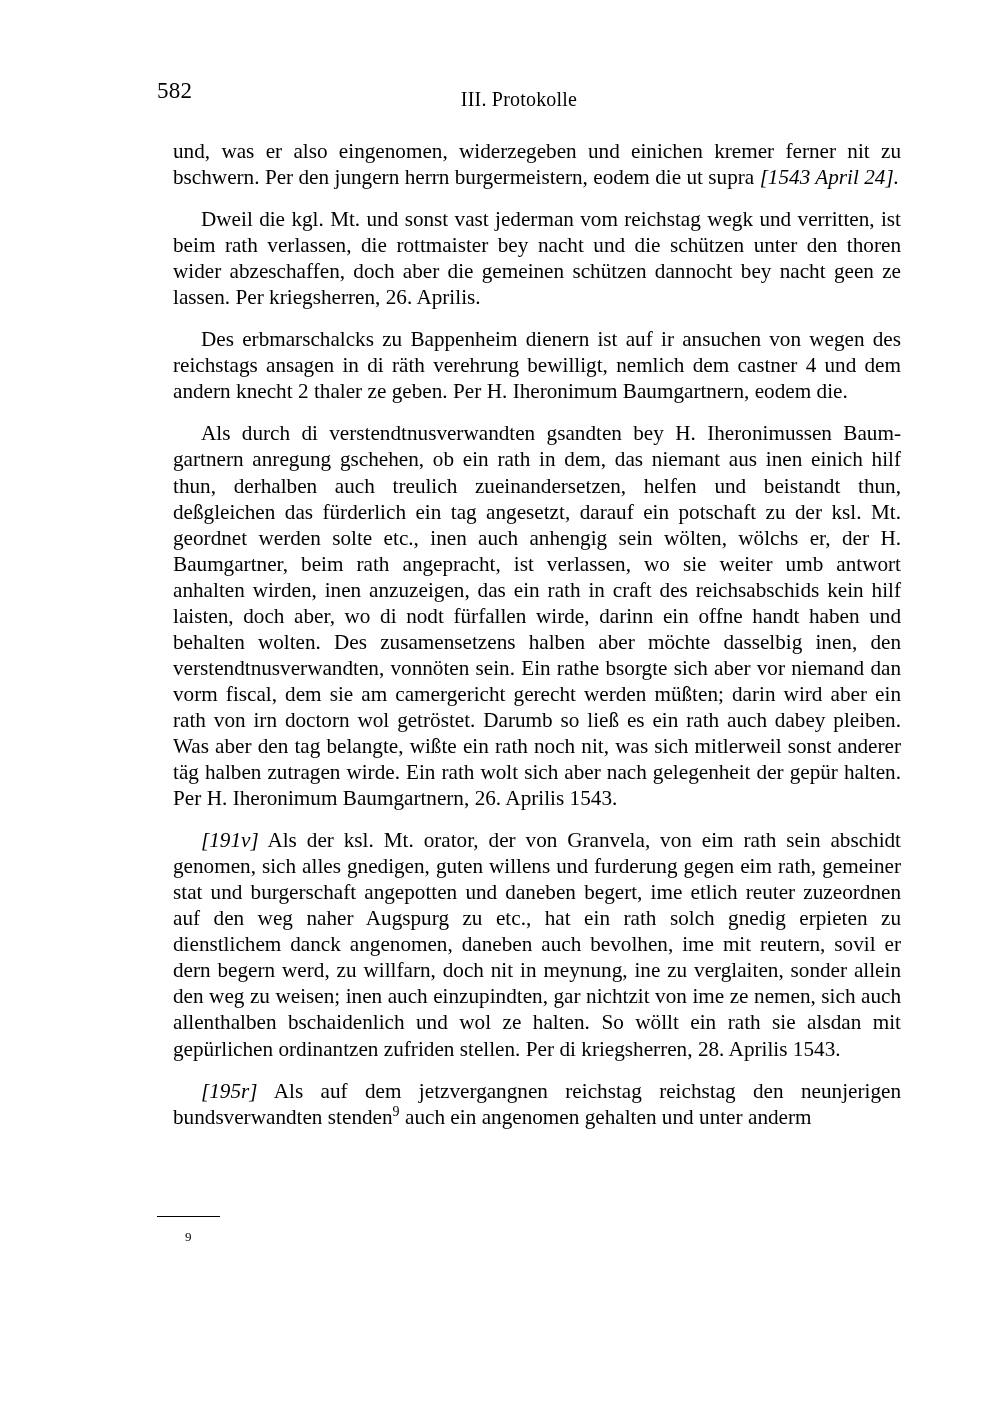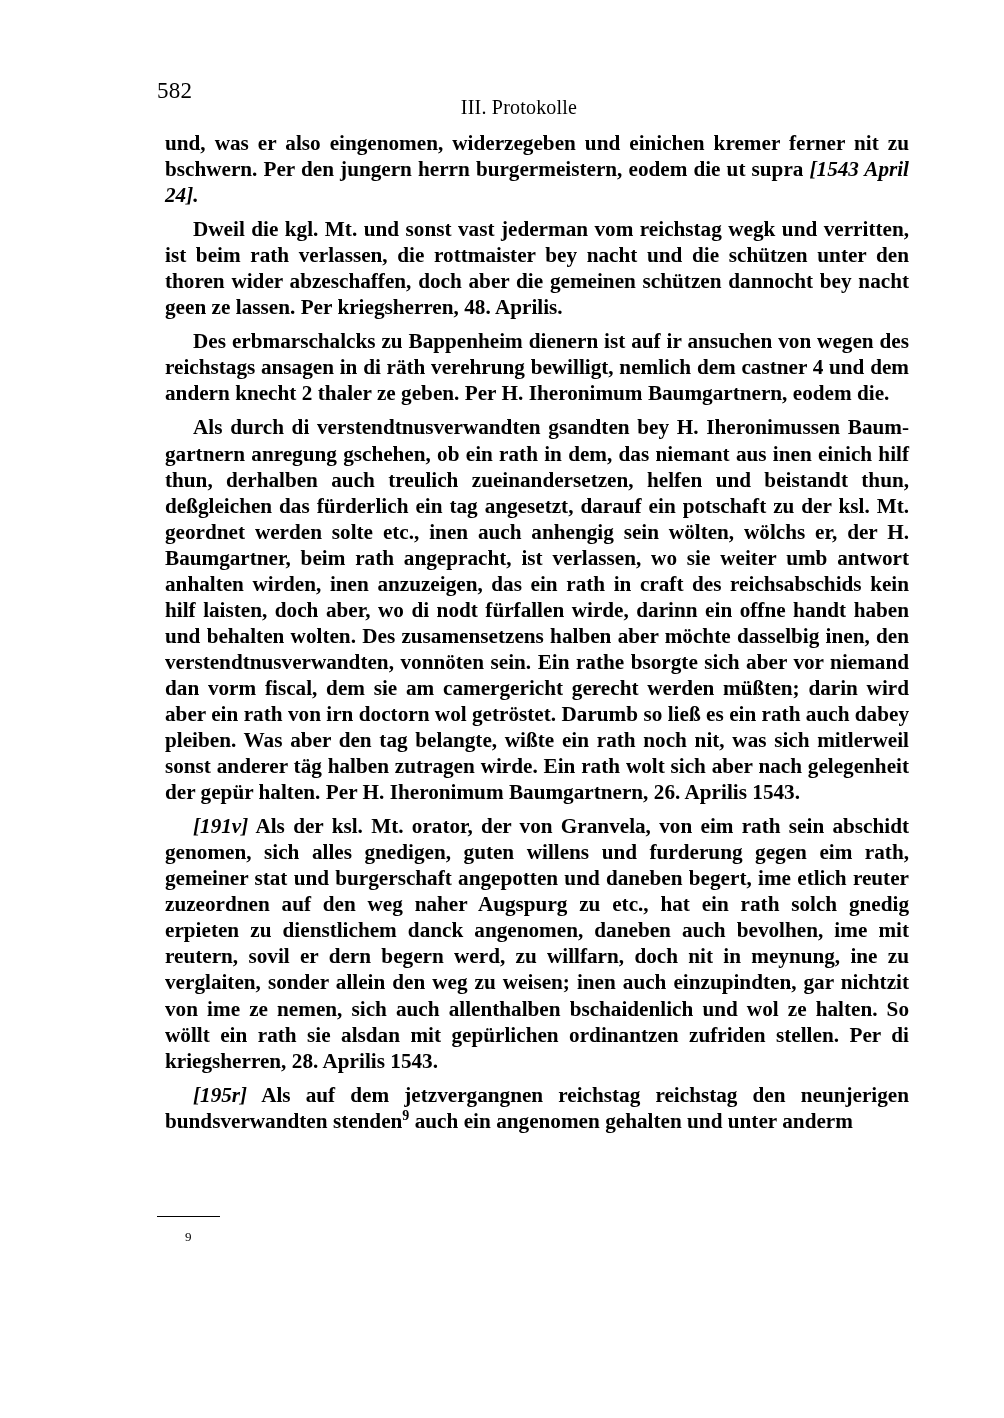--- a/index.html
+++ b/index.html
@@ -34,48 +34,47 @@
     position: absolute;
     left: 0;
     top: 0;
     font-size: 23px;
     line-height: 30px;
     letter-spacing: 0.3px;
   }
   .head-title {
     position: absolute;
     left: 0;
-    top: 16px;
+    top: 8px;
     width: 760px;
     text-align: center;
     font-size: 20px;
     line-height: 30px;
     letter-spacing: 0.2px;
     transform: translateX(-18px);
   }
 
   
   .textblock {
     position: absolute;
     left: 157px;
     top: 122px;
     width: 760px;
   }
 
   p.para {
-    margin: 8px;
+    margin: 16px;
     text-align: justify;
     text-align-last: left;
     font-size: 21.2px;
     line-height: 26.05px;
     text-indent: 0;
     hyphens: manual;
     -webkit-hyphens: manual;
     word-spacing: 0.1px;
-    font-weight: bold;
   }
   p.para.indent {
     text-indent: 28px;
   }
 
   i, .it {
     font-style: italic;
   }
 
   sup.fn-ref {
@@ -120,21 +119,21 @@
 
 <div class="page">
 
   <div class="running-head">
     <span class="folio-number">582</span>
     <span class="head-title">III. Protokolle</span>
   </div>
 
   <div class="textblock" id="textblock">
       <p class="para"><span>und, was er also eingenomen, widerzegeben und einichen kremer ferner nit zu bschwern. Per den jungern herrn burgermeistern, eodem die ut supra </span><i>[1543 April 24].</i></p>
-      <p class="para indent"><span>Dweil die kgl. Mt. und sonst vast jederman vom reichstag wegk und verritten, ist beim rath verlassen, die rottmaister bey nacht und die schützen unter den thoren wider abzeschaffen, doch aber die gemeinen schützen dannocht bey nacht geen ze lassen. Per kriegsherren, 48. Aprilis.</span></p>
+      <p class="para indent"><span>Dweil die kgl. Mt. und sonst vast jederman vom reichstag wegk und verritten, ist beim rath verlassen, die rottmaister bey nacht und die schützen unter den thoren wider abzeschaffen, doch aber die gemeinen schützen dannocht bey nacht geen ze lassen. Per kriegsherren, 26. Aprilis.</span></p>
       <p class="para indent"><span>Des erbmarschalcks zu Bappenheim dienern ist auf ir ansuchen von wegen des reichstags ansagen in di räth verehrung bewilligt, nemlich dem castner 4 und dem andern knecht 2 thaler ze geben. Per H. Iheronimum Baumgartnern, eodem die.</span></p>
       <p class="para indent"><span>Als durch di verstendtnusverwandten gsandten bey H. Iheronimussen Baum-gartnern anregung gschehen, ob ein rath in dem, das niemant aus inen einich hilf thun, derhalben auch treulich zueinandersetzen, helfen und beistandt thun, deßgleichen das fürderlich ein tag angesetzt, darauf ein potschaft zu der ksl. Mt. geordnet werden solte etc., inen auch anhengig sein wölten, wölchs er, der H. Baumgartner, beim rath angepracht, ist verlassen, wo sie weiter umb antwort anhalten wirden, inen anzuzeigen, das ein rath in craft des reichsabschids kein hilf laisten, doch aber, wo di nodt fürfallen wirde, darinn ein offne handt haben und behalten wolten. Des zusamensetzens halben aber möchte dasselbig inen, den verstendtnusverwandten, vonnöten sein. Ein rathe bsorgte sich aber vor niemand dan vorm fiscal, dem sie am camergericht gerecht werden müßten; darin wird aber ein rath von irn doctorn wol getröstet. Darumb so ließ es ein rath auch dabey pleiben. Was aber den tag belangte, wißte ein rath noch nit, was sich mitlerweil sonst anderer täg halben zutragen wirde. Ein rath wolt sich aber nach gelegenheit der gepür halten. Per H. Iheronimum Baumgartnern, 26. Aprilis 1543.</span></p>
       <p class="para indent"><i>[191v]</i><span> Als der ksl. Mt. orator, der von Granvela, von eim rath sein abschidt genomen, sich alles gnedigen, guten willens und furderung gegen eim rath, gemeiner stat und burgerschaft angepotten und daneben begert, ime etlich reuter zuzeordnen auf den weg naher Augspurg zu etc., hat ein rath solch gnedig erpieten zu dienstlichem danck angenomen, daneben auch bevolhen, ime mit reutern, sovil er dern begern werd, zu willfarn, doch nit in meynung, ine zu verglaiten, sonder allein den weg zu weisen; inen auch einzupindten, gar nichtzit von ime ze nemen, sich auch allenthalben bschaidenlich und wol ze halten. So wöllt ein rath sie alsdan mit gepürlichen ordinantzen zufriden stellen. Per di kriegsherren, 28. Aprilis 1543.</span></p>
       <p class="para indent"><i>[195r]</i><span> Als auf dem jetzvergangnen reichstag reichstag den neunjerigen bundsverwandten stenden</span><sup class="fn-ref">9</sup><span> auch ein angenomen gehalten und unter anderm</span></p>
     </div>
 
   <div class="footnotes">
     <div class="fn-rule"></div>
     <div id="footnote-list">
         <div class="footnote"><span class="fn-num">9</span></div>

